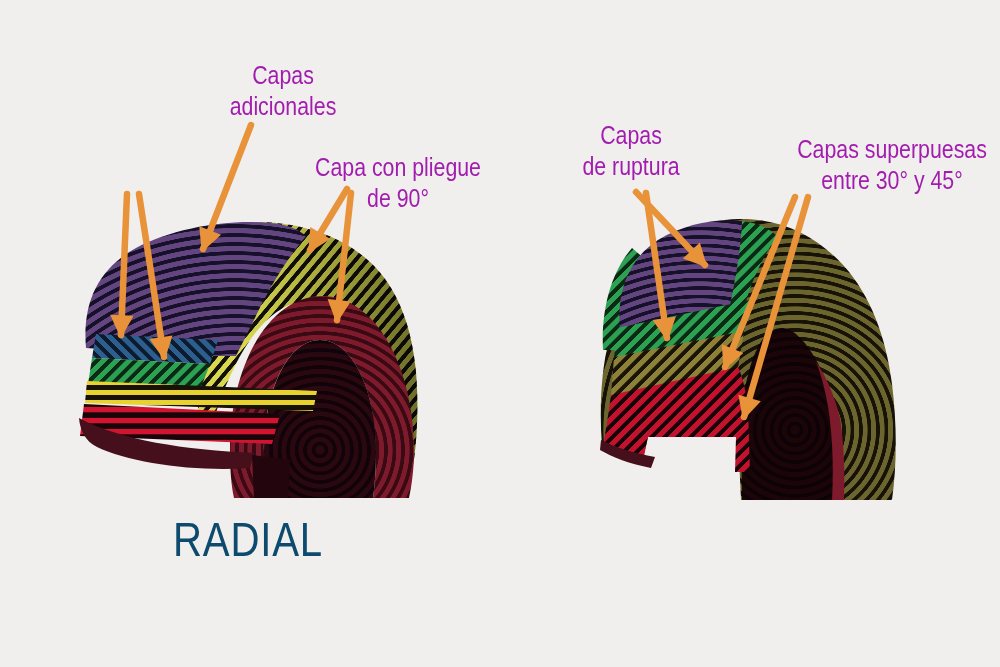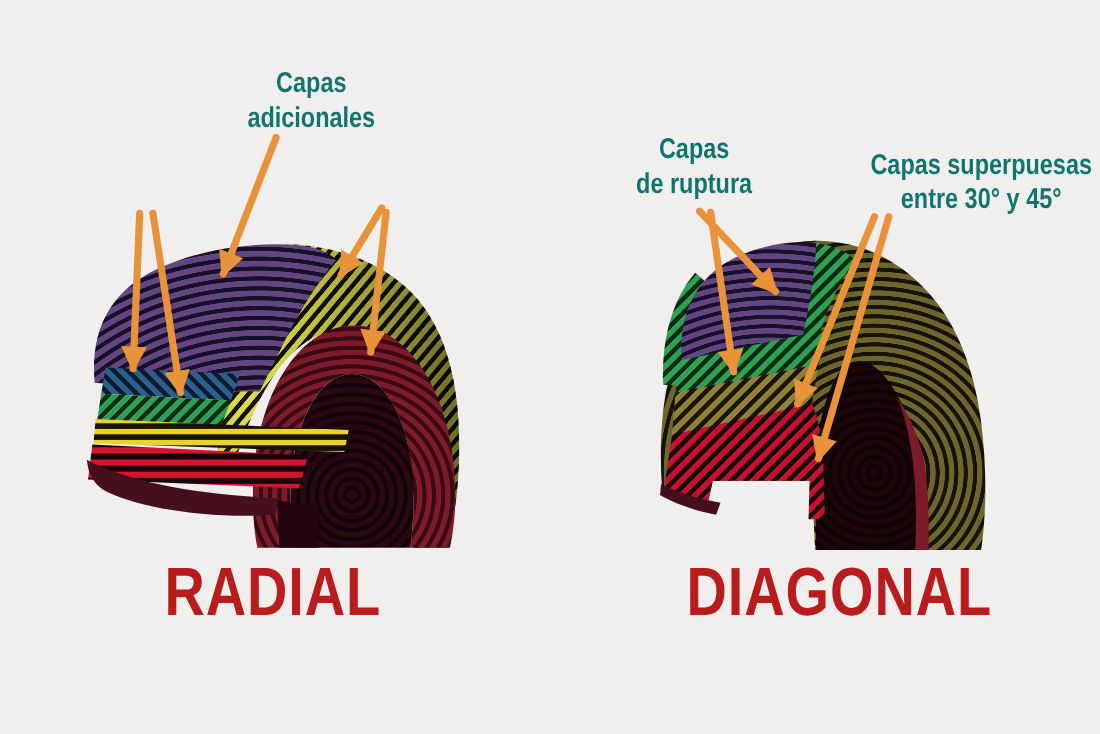--- a/index.html
+++ b/index.html
@@ -3,27 +3,27 @@
 <meta charset="utf-8">
 <style>
   html,body{margin:0;padding:0;background:#f0efed;}
   .stage{
     position:relative;width:1000px;height:667px;background:#f0efed;
     overflow:hidden;font-family:"Liberation Sans",sans-serif;
   }
   .stage svg{position:absolute;left:0;top:0;}
   .lbl{
     position:absolute;transform:translate(-50%,-50%);
-    text-align:center;font-weight:bold;font-size:26px;line-height:31px;
-    color:#0f766e;white-space:nowrap;z-index:5;
+    text-align:center;font-weight:normal;font-size:26px;line-height:31px;
+    color:#a21caf;white-space:nowrap;z-index:5;
   }
   .cond{display:inline-block;transform:scaleX(0.82);}
   .title{
     position:absolute;transform:translate(-50%,-50%);
-    font-weight:bold;font-size:62px;letter-spacing:1px;color:#b91c1c;
+    font-weight:normal;font-size:49px;letter-spacing:1px;color:#0c4a6e;
     white-space:nowrap;z-index:5;
   }
 </style>
 </head>
 <body>
 
 <div class="stage">
 
   <svg width="1000" height="667" viewBox="0 0 1000 667">
     <defs>
@@ -183,32 +183,33 @@
       <line x1="808" y1="197" x2="744" y2="417" marker-end="url(#arrowHead)"></line>
     </g>
   </svg>
 
   <div class="lbl" style="left:283px;top:91px">
     <span class="cond"><span>Capas</span><br>
     <span>adicionales</span></span>
   </div>
 
 
+  <div class="lbl" style="left:398px;top:183px">
+    <span class="cond"><span>Capa con pliegue</span><br>
+    <span>de 90°</span></span>
+  </div>
 
   <div class="lbl" style="left:631px;top:151px">
     <span class="cond"><span>Capas</span><br>
     <span>de ruptura</span></span>
   </div>
 
   <div class="lbl" style="left:892px;top:165px">
     <span class="cond"><span>Capas superpuesas</span><br>
     <span>entre 30° y 45°</span></span>
   </div>
 
   <div class="title" style="left:248px;top:539px">
     <span class="cond">RADIAL</span>
   </div>
 
-  <div class="title" style="left:763px;top:539px">
-    <span class="cond">DIAGONAL</span>
-  </div>
 
 </div>
 
 </body></html>

